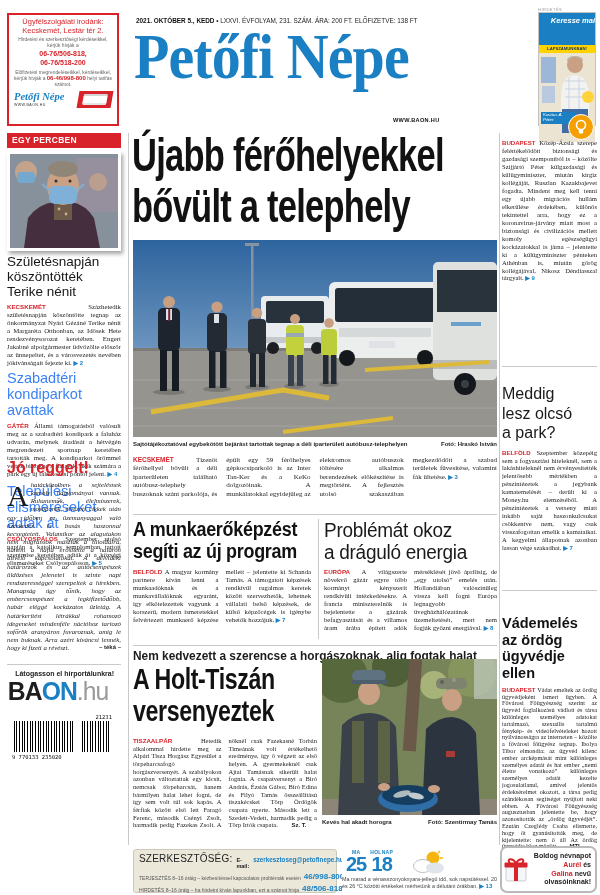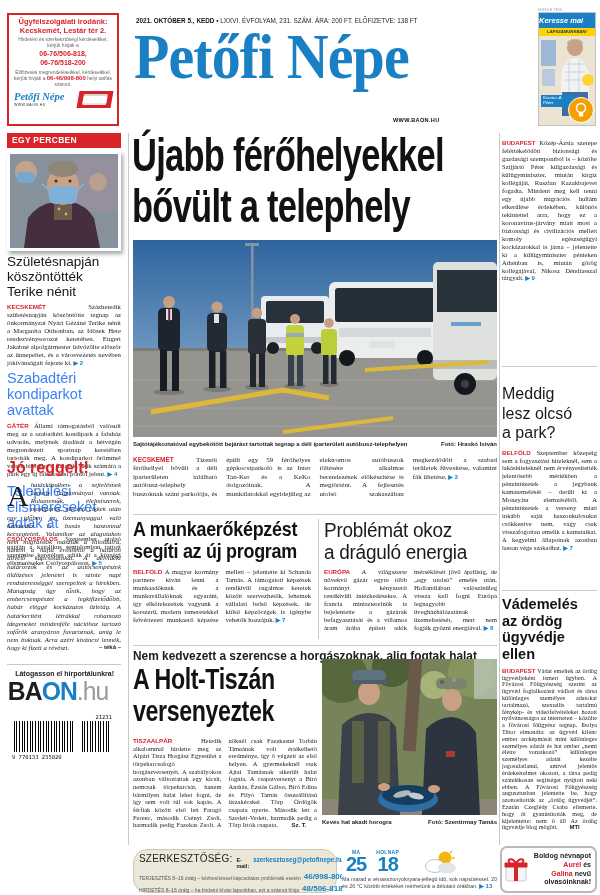--- a/index.html
+++ b/index.html
@@ -10,40 +10,40 @@
   .hll{font-family:"Liberation Sans",sans-serif;font-weight:400;color:#1a1a1a;}
   .bodytxt{font-family:"Liberation Serif",serif;color:#1d1d1d;text-align:justify;}
   .tag{font-family:"Liberation Sans",sans-serif;font-weight:bold;color:#d8232a;}
   .pref{font-family:"Liberation Sans",sans-serif;font-weight:bold;color:#1a80c3;font-size:6px;white-space:nowrap;}
   .sig{font-family:"Liberation Sans",sans-serif;font-weight:bold;color:#222;font-size:6px;}
   .rule{position:absolute;background:#c9c9c9;height:1px;}
   .vrule{position:absolute;background:#c9c9c9;width:1px;}
   
   #svc{left:7px;top:13px;width:112px;height:113px;border:2px solid #d8232a;box-sizing:border-box;
        background:#fff;text-align:center;padding:3px 3px 2px;}
-  .svc-t{font-size:7.5px;font-weight:bold;color:#d8232a;line-height:1.15;}
+  .svc-t{font-size:7.5px;font-weight:normal;color:#d8232a;line-height:1.15;}
   .svc-i{font-size:4.9px;color:#666;line-height:1.18;margin-top:2px;}
   .svc-p{font-size:7px;font-weight:bold;color:#d8232a;line-height:1.2;margin-top:1px;}
   .svc-p2{font-size:6px;font-weight:bold;color:#d8232a;}
   #svclogo{display:flex;align-items:center;justify-content:space-between;margin-top:3px;padding:0 2px;}
   .svcname{font-family:"Liberation Serif",serif;font-weight:bold;font-style:italic;
            color:#1a80c3;font-size:10.5px;line-height:1;text-align:left;}
   .svcsite{font-size:3.6px;color:#333;letter-spacing:.4px;text-align:left;margin-top:1px;}
   .svcroll{width:34px;height:17px;background:#d8232a;transform:skewX(-10deg);position:relative;}
   .svcroll i{position:absolute;left:5px;top:3px;width:24px;height:11px;background:#fff;border-radius:2px;
              box-shadow:inset 0 2px 0 #d5d5d5, inset 0 -2px 0 #e5e5e5;}
   #dateline{left:136px;top:17px;width:345px;font-size:6.4px;color:#222;}
   #dateline b{color:#111;}
   #mast{left:134px;top:26px;width:380px;font-family:"Liberation Serif",serif;font-weight:bold;
         color:#1a80c3;font-size:63px;line-height:1;letter-spacing:-1px;transform:scaleX(.92);transform-origin:0 0;}
   #mastsite{left:393px;top:117px;font-size:5.6px;font-weight:bold;color:#111;letter-spacing:.3px;}
   #adtag{left:538px;top:7px;width:57px;text-align:left;font-size:4px;color:#999;letter-spacing:.5px;}
   #ad{left:538px;top:12px;width:58px;height:114px;border:1px solid #c2c2c2;box-sizing:border-box;background:#fff;}
-  #adhead{height:15px;background:#1a80c3;color:#fff;font-weight:bold;font-style:italic;
-          font-size:7.5px;line-height:15px;text-align:left;}
+  #adhead{height:32px;background:#1a80c3;color:#fff;font-weight:bold;font-style:italic;
+          font-size:7.5px;line-height:15px;text-align:right;}
   #adrib{height:8px;background:#ffd200;color:#13335c;font-weight:bold;font-size:4.2px;line-height:8px;text-align:center;}
   #adscene{position:relative;height:89px;overflow:hidden;}
   #adname{position:absolute;left:2px;bottom:18px;background:#1a80c3;color:#fff;font-style:italic;
           font-size:4.4px;padding:1px 2px;line-height:1.1;max-width:30px;}
   #adbulb{position:absolute;right:1px;bottom:2px;width:24px;height:24px;border-radius:50%;
           background:#f59f00;border:1.5px solid #fff;display:flex;align-items:center;justify-content:center;}
   
   #lcban{left:7px;top:133px;width:114px;height:15px;background:#d8232a;color:#fff;font-weight:bold;
          font-size:8.5px;line-height:15px;padding-left:5px;letter-spacing:.3px;box-sizing:border-box;}
   #lphoto{left:7px;top:151px;width:114px;height:100px;box-sizing:border-box;border:3px solid #fff;
@@ -102,30 +102,30 @@
   .rart .rtl{font-size:16px;line-height:1.22;font-weight:400;color:#1a1a1a;}
   .rart .rb{margin-top:6px;font-size:6.6px;line-height:1.21;overflow:hidden;}
   .rart .tag{font-size:6.1px;}
   #ra2 .rb{font-size:6.2px;line-height:1.1;height:190px;margin-top:5px;}
   #nameday{left:500px;top:846px;width:97px;height:47px;border:2px solid #b9b9b9;border-radius:7px;
            box-sizing:border-box;background:#fff;display:flex;align-items:center;padding:2px 4px 2px 2px;}
   #ndtext{flex:1;text-align:right;font-size:7px;font-weight:bold;color:#222;line-height:1.25;}
   #ndtext .red{color:#d8232a;}
   
   #edbox{left:133px;top:849px;width:204px;height:44px;background:#ebe8da;border:1px solid #ccc9ba;
-         border-radius:14px;box-sizing:border-box;padding:3px 5px;}
+         border-radius:3px;box-sizing:border-box;padding:3px 5px;}
   #edbox .r1{display:flex;align-items:baseline;gap:4px;}
   #edbox .lbl{font-size:10px;color:#222;letter-spacing:.2px;}
   #edbox .eml{font-size:5.5px;font-weight:bold;color:#222;}
   #edbox .em{font-size:6.3px;font-weight:bold;color:#1a80c3;}
   #edbox .row{display:flex;justify-content:space-between;align-items:flex-end;margin-top:3px;white-space:nowrap;}
   #edbox .txt{font-size:5px;color:#555;}
   #edbox .ph{font-size:8px;font-weight:bold;color:#1a80c3;margin-left:3px;}
   #wbox{left:342px;top:849px;width:155px;height:44px;background:#fff;}
-  #wtop{display:flex;align-items:flex-end;gap:10px;padding-left:4px;}
+  #wtop{display:flex;align-items:flex-end;gap:4px;padding-left:4px;}
   .wcol{text-align:center;}
   .wlab{font-size:5px;font-weight:bold;color:#1a80c3;letter-spacing:.3px;}
   .wtemp{font-size:20px;font-weight:bold;color:#1a80c3;line-height:.95;letter-spacing:-1px;}
   #wicon{margin-left:14px;}
   #wtext{margin-top:2px;font-size:5.4px;line-height:1.25;color:#444;text-align:justify;}
 </style>
 </head>
 <body>
 
 <div class="abs" id="svc">
@@ -437,21 +437,21 @@
   </div>
   <div class="rb bodytxt" style="height:132px;">
     <span class="tag">BELFÖLD</span>
     <span>Szeptember közepéig sem a fogyasztási hiteleknél, sem a lakáshiteleknél nem érvényesítették jelentősebb mértékben a pénzintézetek a jegybank kamatemelését – derült ki a Money.hu elemzéséből. A pénzintézetek a verseny miatt inkább saját haszonkulcsukat csökkentve nem, vagy csak visszafogottan emelik a kamataikat. A kegyelmi állapotnak azonban lassan vége szakadhat.</span>
     <span class="pref">▶ 7</span>
   </div>
 </div>
 <div class="rule" style="left:502px;top:590px;width:95px;"></div>
 
 <div class="abs rart" style="top:596px;" id="ra2">
-  <div class="rt hl" style="line-height:1.15;">
+  <div class="rt hl" style="line-height:1.15;margin-top:19px;">
     <div>Vádemelés</div>
     <div>az ördög</div>
     <div>ügyvédje ellen</div>
   </div>
   <div class="rb bodytxt">
     <span class="tag">BUDAPEST</span>
     <span>Vádat emeltek az ördög ügyvédjeként ismert ügyben. A Fővárosi Főügyészség szerint az ügyvéd foglalkozású vádlott és társa különleges személyes adatokat tartalmazó, szexuális tartalmú fénykép- és videófelvételeket hozott nyilvánosságra az interneten – közölte a fővárosi főügyész tegnap. Ibolya Tibor elmondta: az ügyvéd kilenc ember arcképmását mint különleges személyes adatát és hat ember „nemi életre vonatkozó” különleges személyes adatát kezelte jogosulatlanul, amivel jelentős érdeksérelmet okozott, a társa pedig szándékosan segítséget nyújtott neki ebben. A Fővárosi Főügyészség augusztusban jelentette be, hogy azonosították az „ördög ügyvédjét”. Ezután Czeglédy Csaba elismerte, hogy őt gyanúsították meg, de kijelentette: nem ő áll Az ördög ügyvédje blog mögött.</span>
     <span class="sig" style="margin-left:10px;">MTI</span>
   </div>
 </div>

